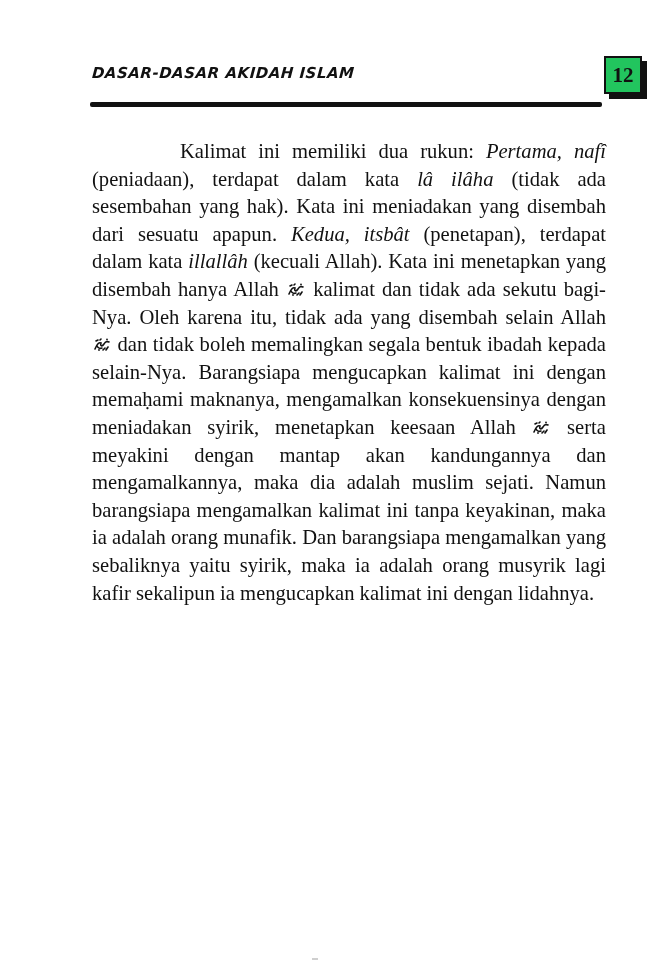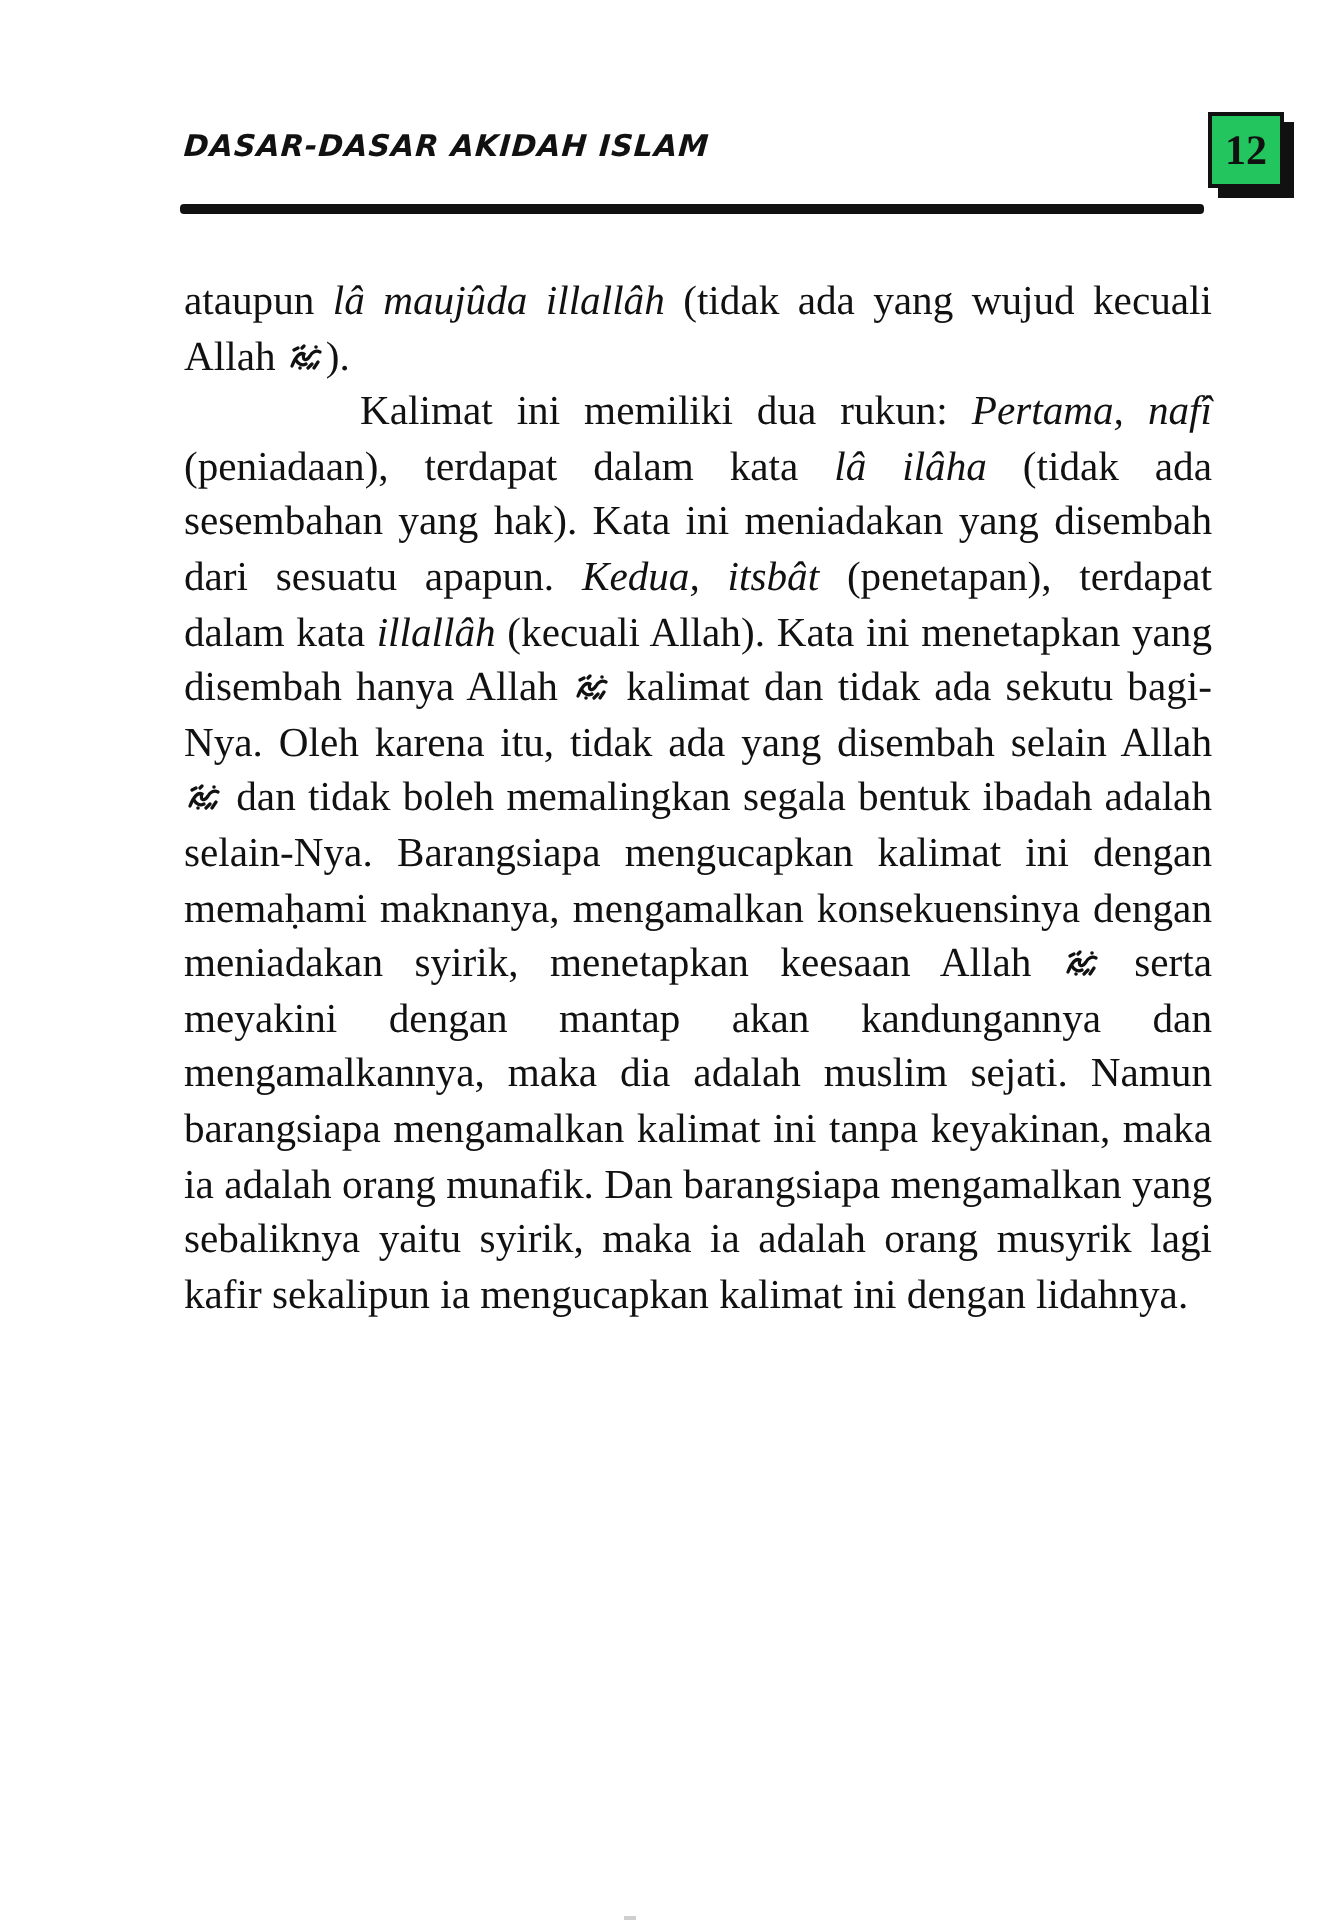--- a/index.html
+++ b/index.html
@@ -110,35 +110,30 @@
 
   <div class="running-head">DASAR-DASAR AKIDAH ISLAM</div>
 
   <div class="page-number-box">
     <span class="page-number">12</span>
   </div>
 
   <div class="header-rule"></div>
 
   <div class="body-text">
-    <p><span>ataupun </span><em>lâ maujûda illallâh</em><span> (tidak ada yang wujud kecuali Allah </span><span class="swt"><svg viewBox="0 0 16 14">
-            <path d="M1 11 C3 6,5 4,7 5 C6 8,8 9,10 6 C11 4,13 3,15 4 M2 3 L4 2 M6 2 L7 1 M9 12 L11 10 M12 12 L14 9 M3 8 C4 10,6 11,8 10" stroke="#111" stroke-width="1.6" fill="none" stroke-linecap="round"></path>
-            <circle cx="5" cy="12" r="0.9" fill="#111"></circle>
-            <circle cx="13" cy="1.5" r="0.9" fill="#111"></circle>
-          </svg></span><span>).</span></p>
 
     <p class="indent"><span>Kalimat ini memiliki dua rukun: </span><em>Pertama, nafî</em><span> (peniadaan), terdapat dalam kata </span><em>lâ ilâha</em><span> (tidak ada sesembahan yang hak). Kata ini meniadakan yang disembah dari  sesuatu apapun. </span><em>Kedua, itsbât</em><span> (penetapan), terdapat dalam kata </span><em>illallâh</em><span> (kecuali Allah). Kata ini menetapkan yang disembah hanya Allah </span><span class="swt"><svg viewBox="0 0 16 14">
             <path d="M1 11 C3 6,5 4,7 5 C6 8,8 9,10 6 C11 4,13 3,15 4 M2 3 L4 2 M6 2 L7 1 M9 12 L11 10 M12 12 L14 9 M3 8 C4 10,6 11,8 10" stroke="#111" stroke-width="1.6" fill="none" stroke-linecap="round"></path>
             <circle cx="5" cy="12" r="0.9" fill="#111"></circle>
             <circle cx="13" cy="1.5" r="0.9" fill="#111"></circle>
           </svg></span><span> kalimat dan tidak ada sekutu bagi-Nya. Oleh karena itu, tidak ada yang disembah selain Allah </span><span class="swt"><svg viewBox="0 0 16 14">
             <path d="M1 11 C3 6,5 4,7 5 C6 8,8 9,10 6 C11 4,13 3,15 4 M2 3 L4 2 M6 2 L7 1 M9 12 L11 10 M12 12 L14 9 M3 8 C4 10,6 11,8 10" stroke="#111" stroke-width="1.6" fill="none" stroke-linecap="round"></path>
             <circle cx="5" cy="12" r="0.9" fill="#111"></circle>
             <circle cx="13" cy="1.5" r="0.9" fill="#111"></circle>
-          </svg></span><span> dan tidak boleh memalingkan segala bentuk ibadah adalah selain-Nya. Barangsiapa mengucapkan kalimat ini dengan memaḥami maknanya, mengamalkan konsekuensinya dengan meniadakan syirik, menetapkan keesaan Allah </span><span class="swt"><svg viewBox="0 0 16 14">
+          </svg></span><span> dan tidak boleh memalingkan segala bentuk ibadah kepada selain-Nya. Barangsiapa mengucapkan kalimat ini dengan memaḥami maknanya, mengamalkan konsekuensinya dengan meniadakan syirik, menetapkan keesaan Allah </span><span class="swt"><svg viewBox="0 0 16 14">
             <path d="M1 11 C3 6,5 4,7 5 C6 8,8 9,10 6 C11 4,13 3,15 4 M2 3 L4 2 M6 2 L7 1 M9 12 L11 10 M12 12 L14 9 M3 8 C4 10,6 11,8 10" stroke="#111" stroke-width="1.6" fill="none" stroke-linecap="round"></path>
             <circle cx="5" cy="12" r="0.9" fill="#111"></circle>
             <circle cx="13" cy="1.5" r="0.9" fill="#111"></circle>
           </svg></span><span> serta meyakini dengan mantap akan kandungannya dan mengamalkannya, maka dia adalah muslim sejati. Namun barangsiapa mengamalkan kalimat ini tanpa keyakinan, maka ia adalah orang munafik. Dan barangsiapa mengamalkan yang sebaliknya yaitu syirik, maka ia adalah orang musyrik lagi kafir sekalipun ia mengucapkan kalimat ini dengan lidahnya.</span></p>
   </div>
 
   <div class="footer-mark"></div>
 </div>
 
 </body></html>

